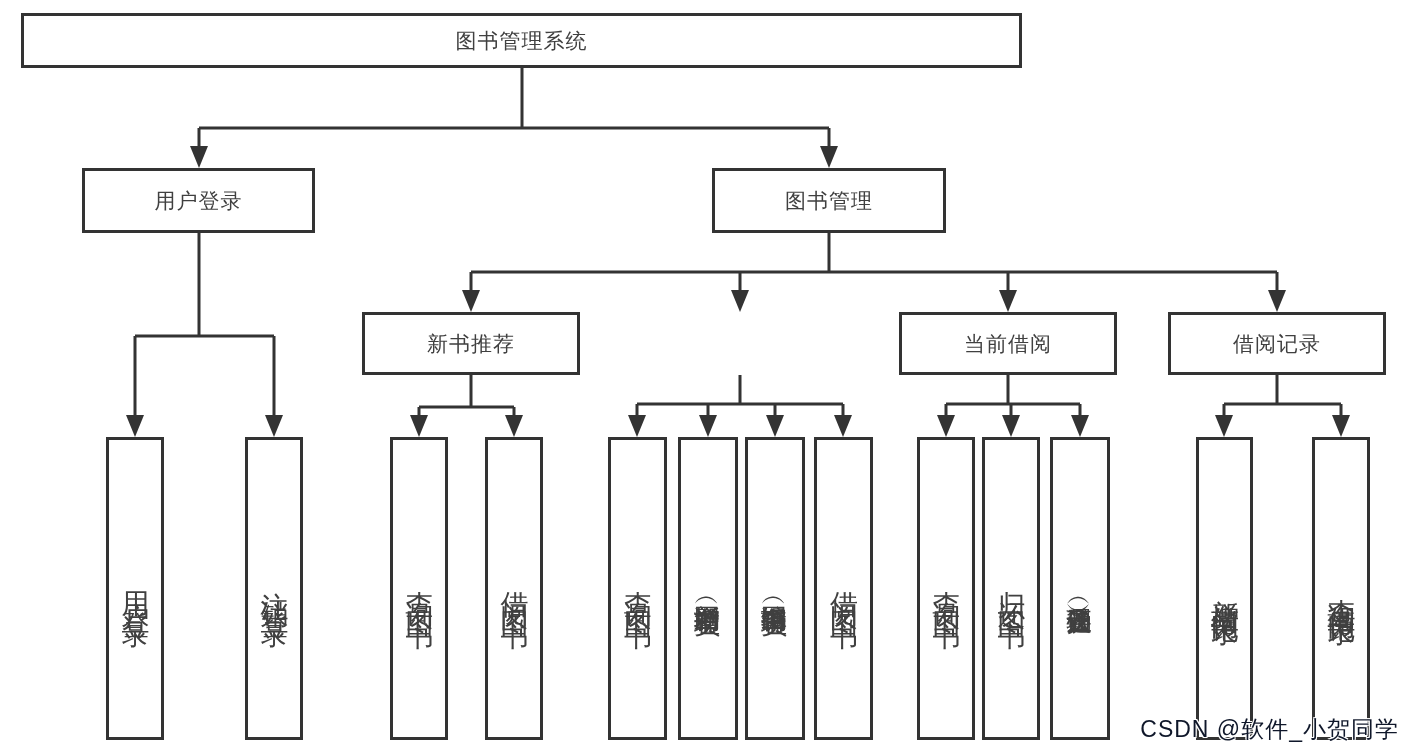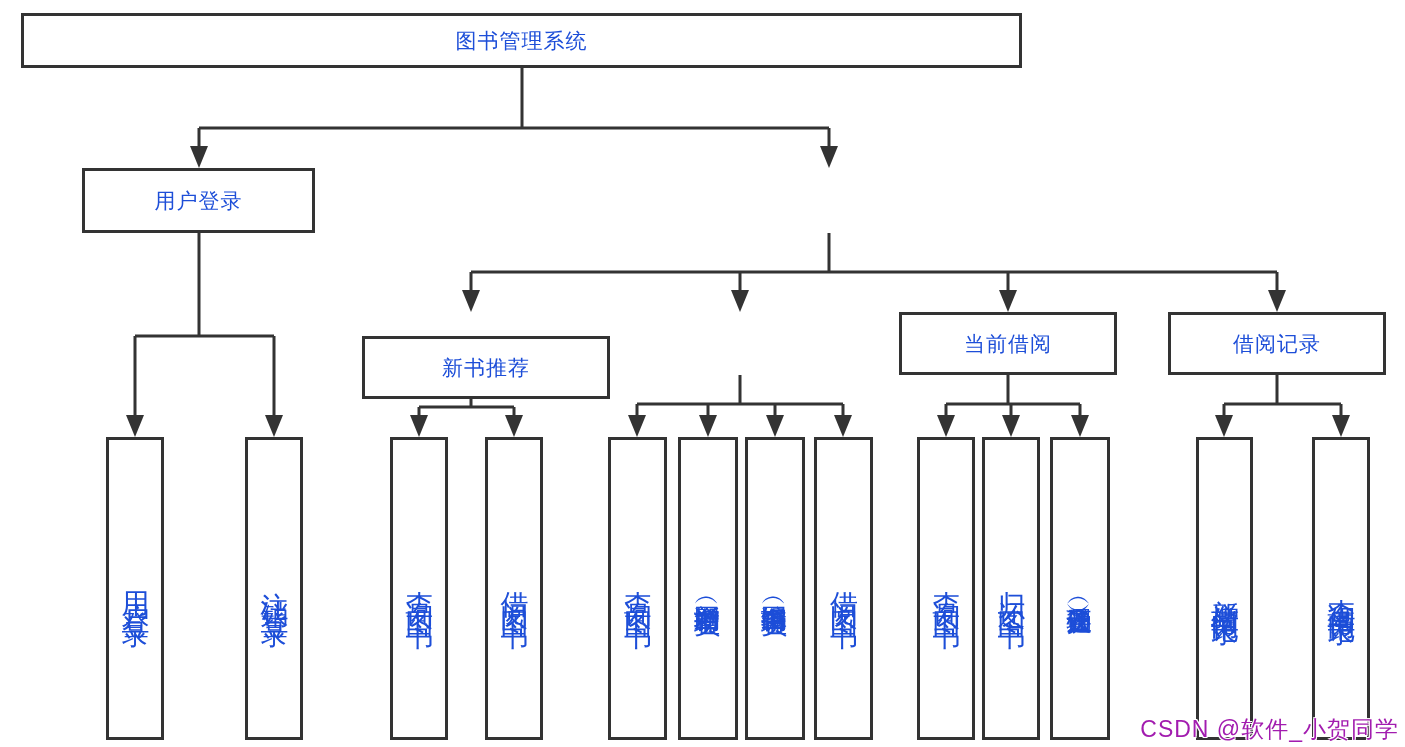--- a/index.html
+++ b/index.html
@@ -8,33 +8,33 @@
     width:1405px; height:747px;
     background:#ffffff;
     font-family:"Liberation Sans","DejaVu Sans",sans-serif;
     overflow:hidden;
   }
   .connectors { position:absolute; left:0; top:0; width:1405px; height:747px; }
   .box {
     position:absolute; box-sizing:border-box;
     border:3px solid #333333; background:#ffffff;
     display:flex; align-items:center; justify-content:center;
-    color:#1d4ed8;
+    color:#404040;
   }
   .hbox { font-size:21px; letter-spacing:1px; }
   .root { font-size:21px; }
   .vbox span { writing-mode:vertical-rl; text-orientation:mixed; display:block; }
   .vbox { font-size:28px; }
   .sp4 span { letter-spacing:10px; }
   .sp6 span { letter-spacing:4px; }
   .sp8 span { letter-spacing:1px; font-size:26px; }
   .sp9 span { letter-spacing:0px; font-size:25px; }
   .watermark {
     position:absolute; right:6px; bottom:2px;
-    font-size:23px; color:#a21caf; letter-spacing:1px;
+    font-size:23px; color:#0f172a; letter-spacing:1px;
     text-shadow:-1px -1px 0 #ffffff, 1px -1px 0 #ffffff, -1px 1px 0 #ffffff, 1px 1px 0 #ffffff;
     z-index:5; white-space:nowrap;
   }
 </style>
 </head>
 <body>
 
 <div class="canvas">
 
   <svg class="connectors" viewBox="0 0 1405 747" xmlns="http://www.w3.org/2000/svg">
@@ -77,22 +77,25 @@
     </g>
   </svg>
 
   <div class="box hbox root" style="left:21px; top:13px; width:1001px; height:55px;">
     <span>图书管理系统</span>
   </div>
 
   <div class="box hbox" style="left:82px; top:168px; width:233px; height:65px;">
     <span>用户登录</span>
   </div>
+  <div class="box hbox" style="left:712px; top:168px; width:234px; height:65px;">
+    <span>图书管理</span>
+  </div>
 
-  <div class="box hbox" style="left:362px; top:312px; width:248px; height:63px;margin-top:24px;">
+  <div class="box hbox" style="left:362px; top:312px; width:218px; height:63px;">
     <span>新书推荐</span>
   </div>
   <div class="box hbox" style="left:1168px; top:312px; width:218px; height:63px;">
     <span>借阅记录</span>
   </div>
   <div class="box hbox" style="left:899px; top:312px; width:218px; height:63px;">
     <span>当前借阅</span>
   </div>
 
   <div class="box vbox sp4" style="left:106px; top:437px; width:58px; height:303px;">

